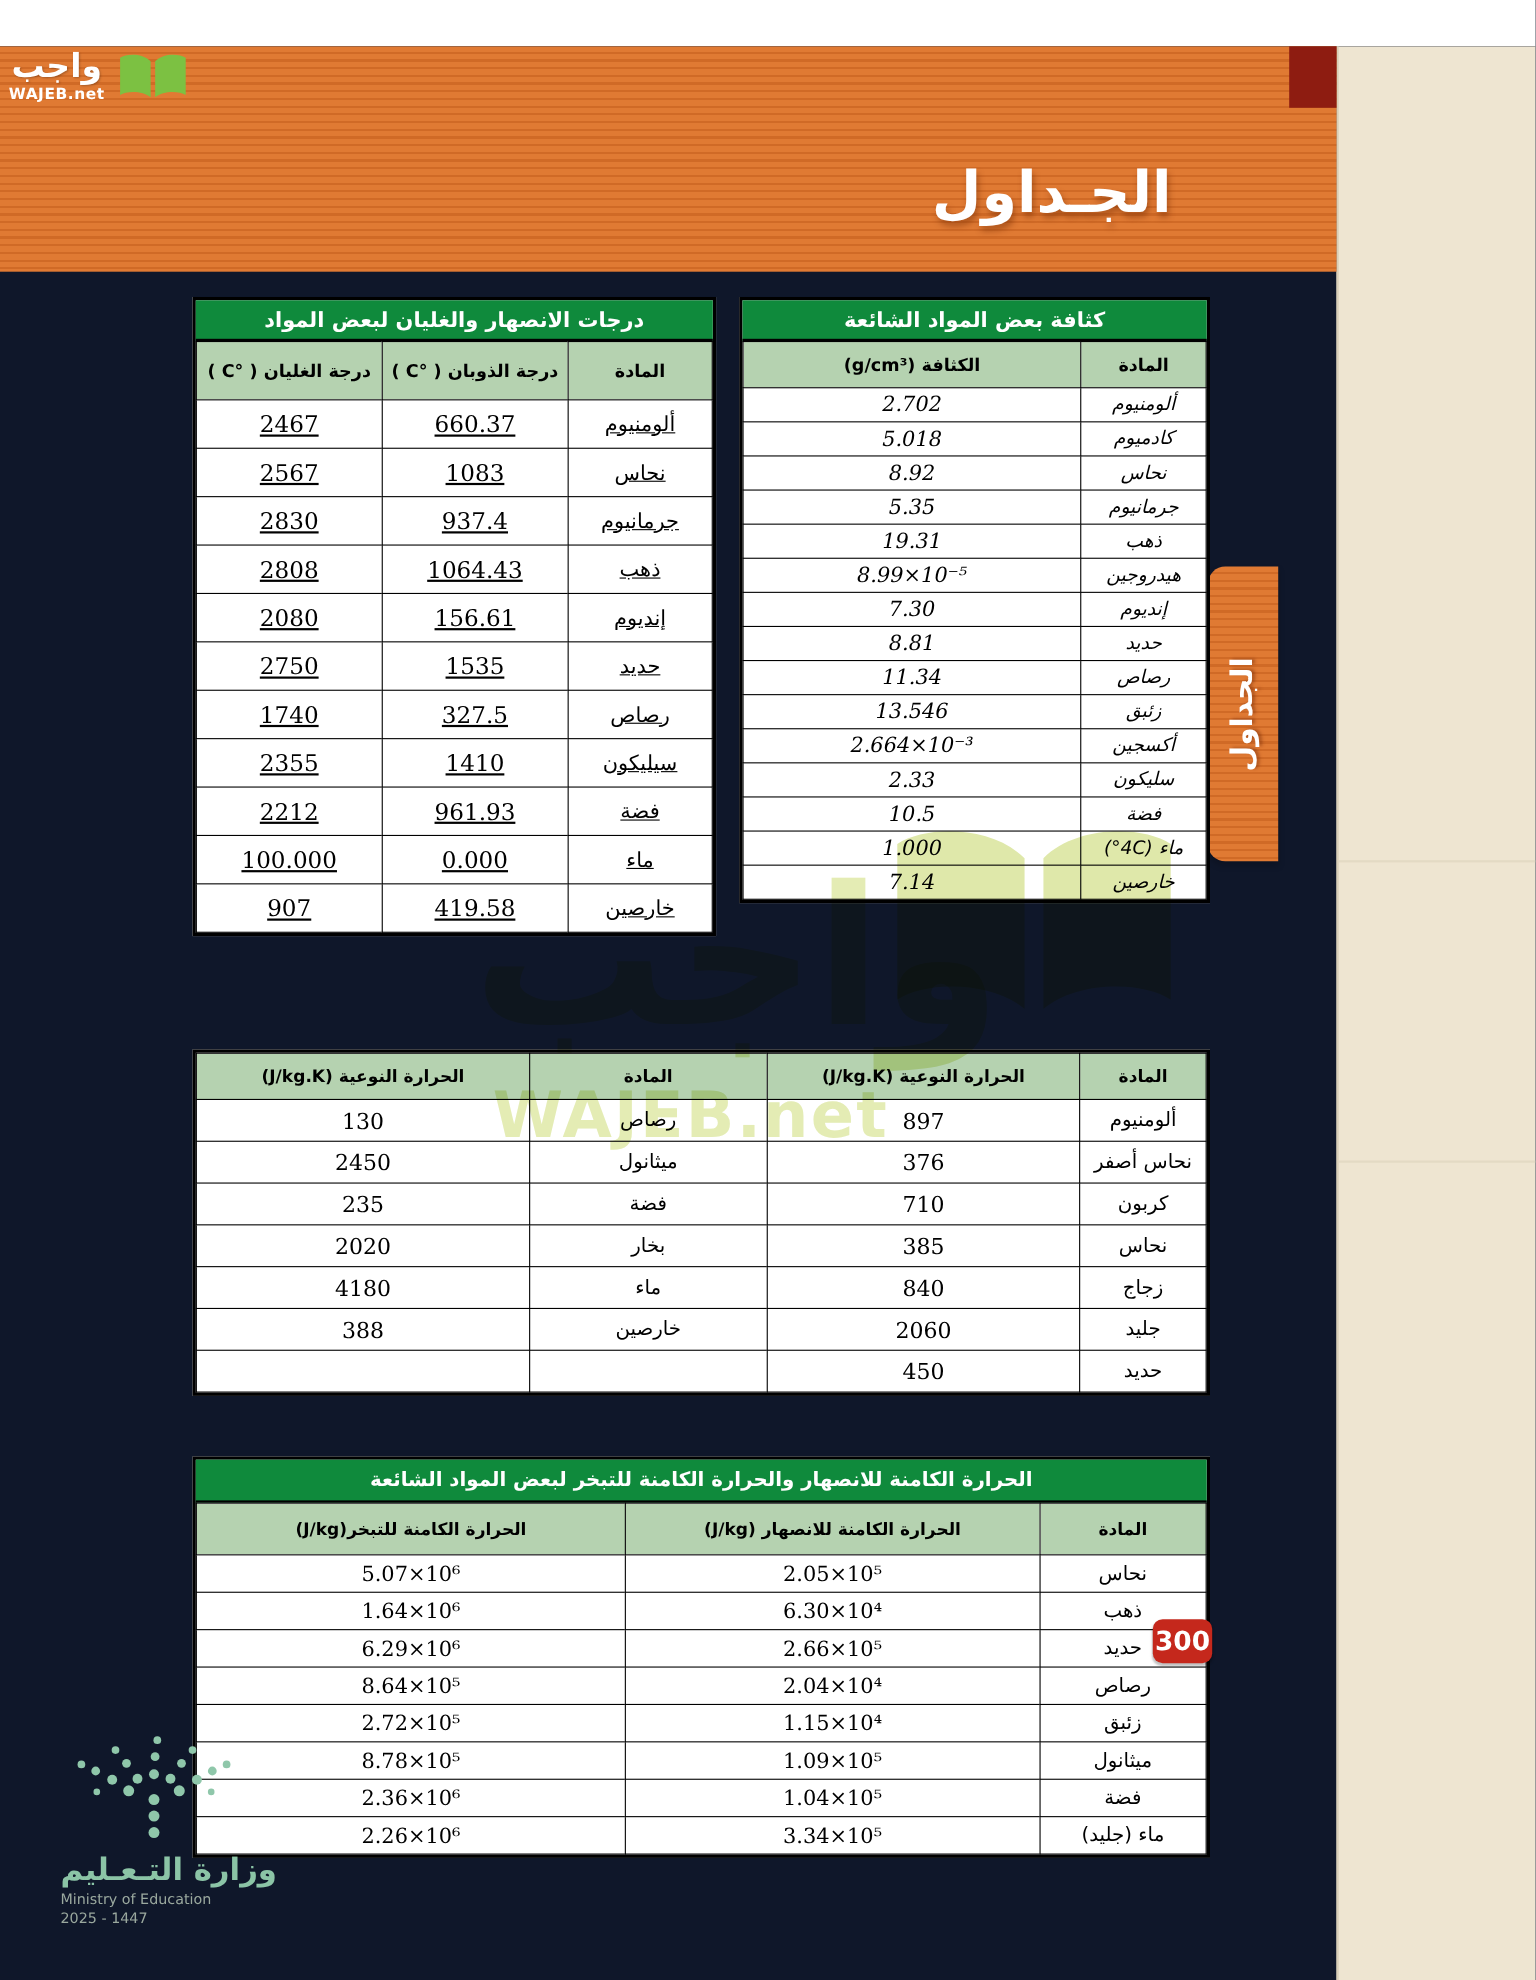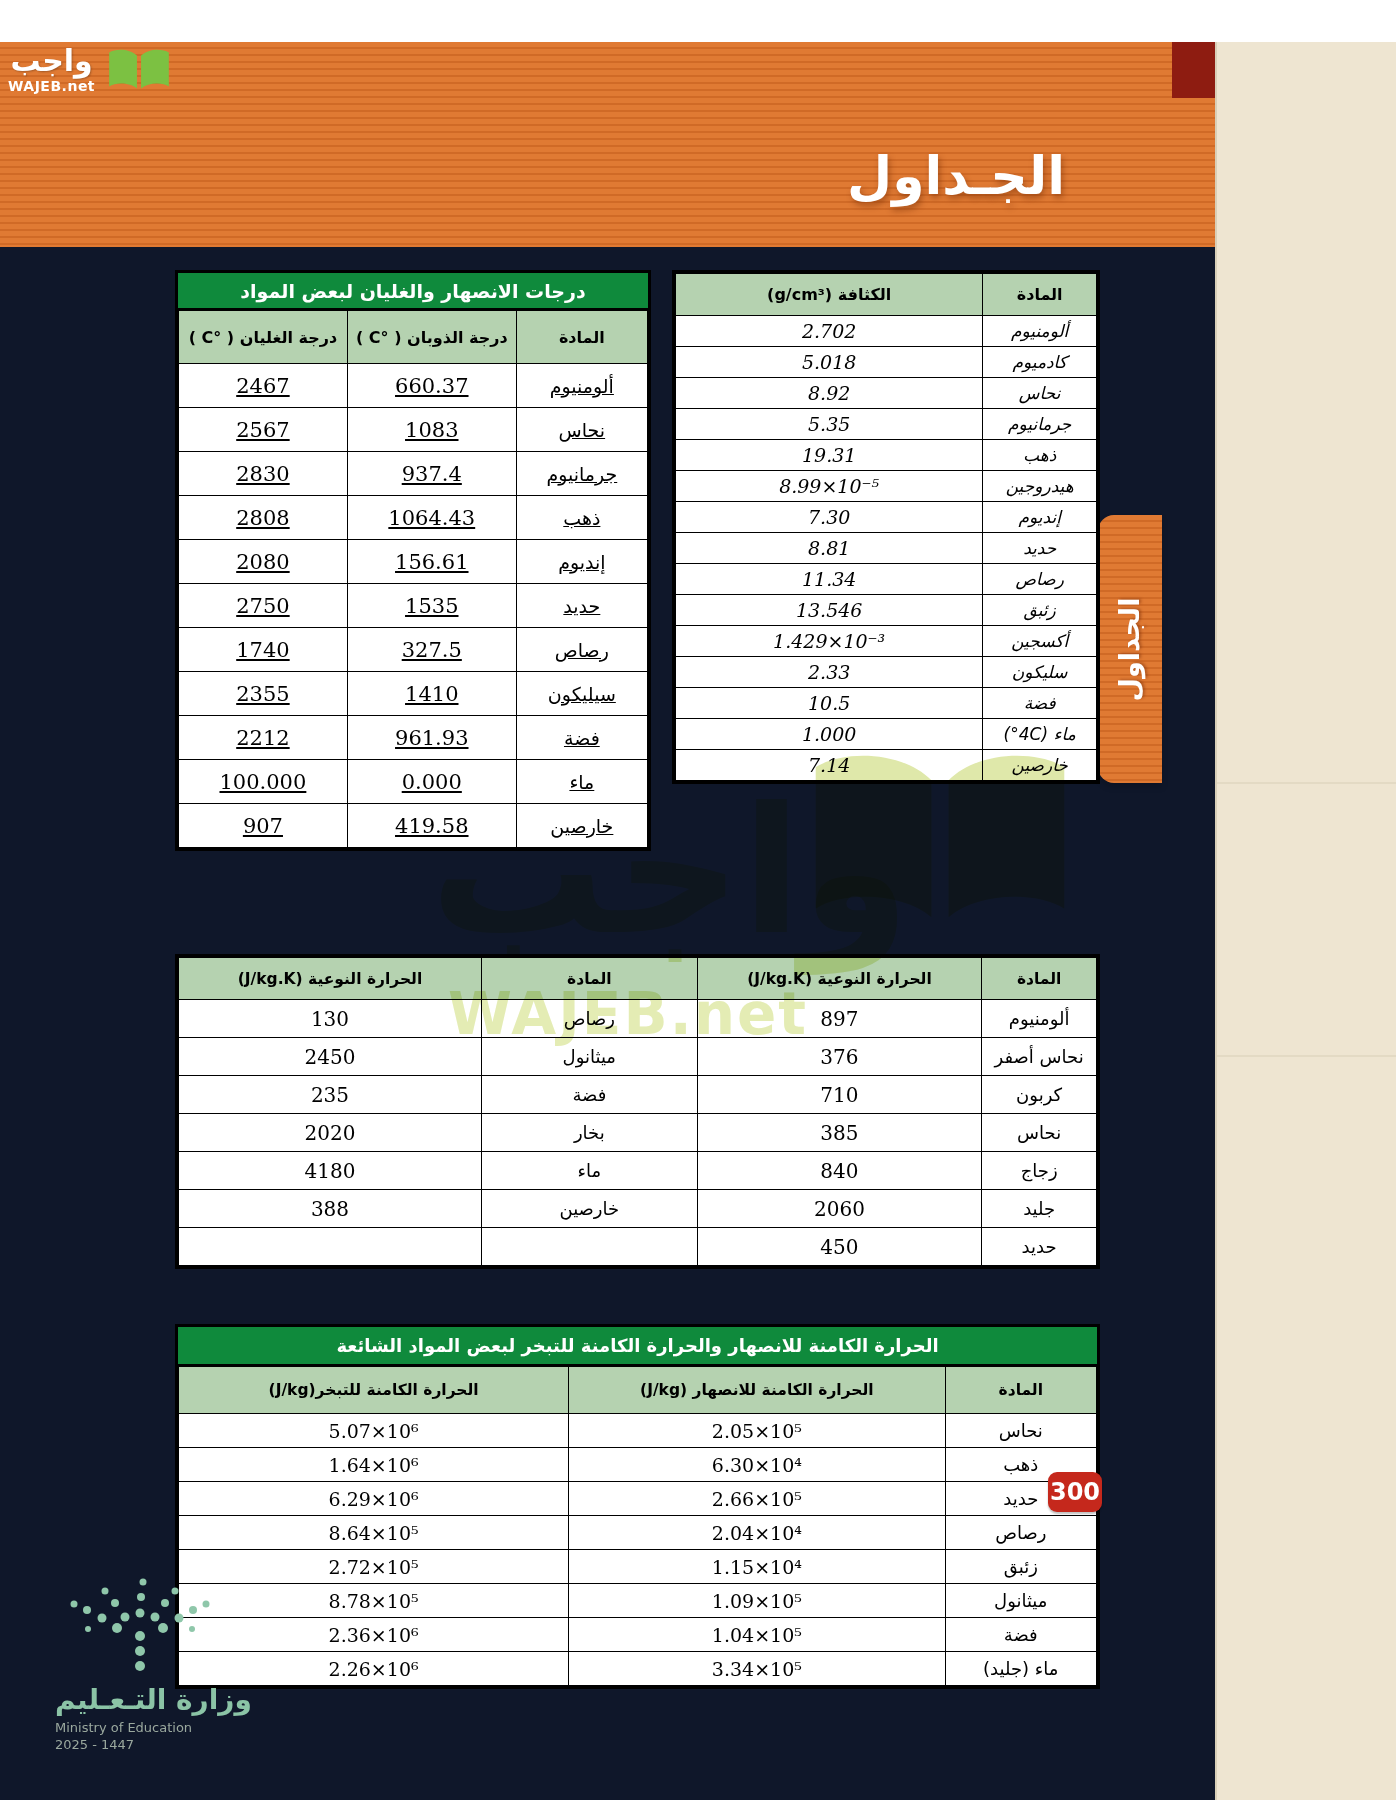--- a/index.html
+++ b/index.html
@@ -191,20 +191,21 @@
           <tr>
             <td class="cell-mat">خارصين</td>
             <td class="cell-num">419.58</td>
             <td class="cell-num">907</td>
           </tr>
         </tbody>
     </table>
   </div>
 
   <div class="tbl" id="t2">
+    <div class="tbl-title">كثافة بعض المواد الشائعة</div>
     <table>
       <colgroup>
           <col style="width:27%">
           <col style="width:73%">
         </colgroup>
       <thead>
         <tr>
           <th>المادة</th>
           <th>الكثافة (g/cm³)</th>
         </tr>
@@ -245,21 +246,21 @@
           <tr>
             <td class="cell-mat">رصاص</td>
             <td class="cell-num">11.34</td>
           </tr>
           <tr>
             <td class="cell-mat">زئبق</td>
             <td class="cell-num">13.546</td>
           </tr>
           <tr>
             <td class="cell-mat">أكسجين</td>
-            <td class="cell-num">1.429×10⁻³</td>
+            <td class="cell-num">2.664×10⁻³</td>
           </tr>
           <tr>
             <td class="cell-mat">سليكون</td>
             <td class="cell-num">2.33</td>
           </tr>
           <tr>
             <td class="cell-mat">فضة</td>
             <td class="cell-num">10.5</td>
           </tr>
           <tr>

